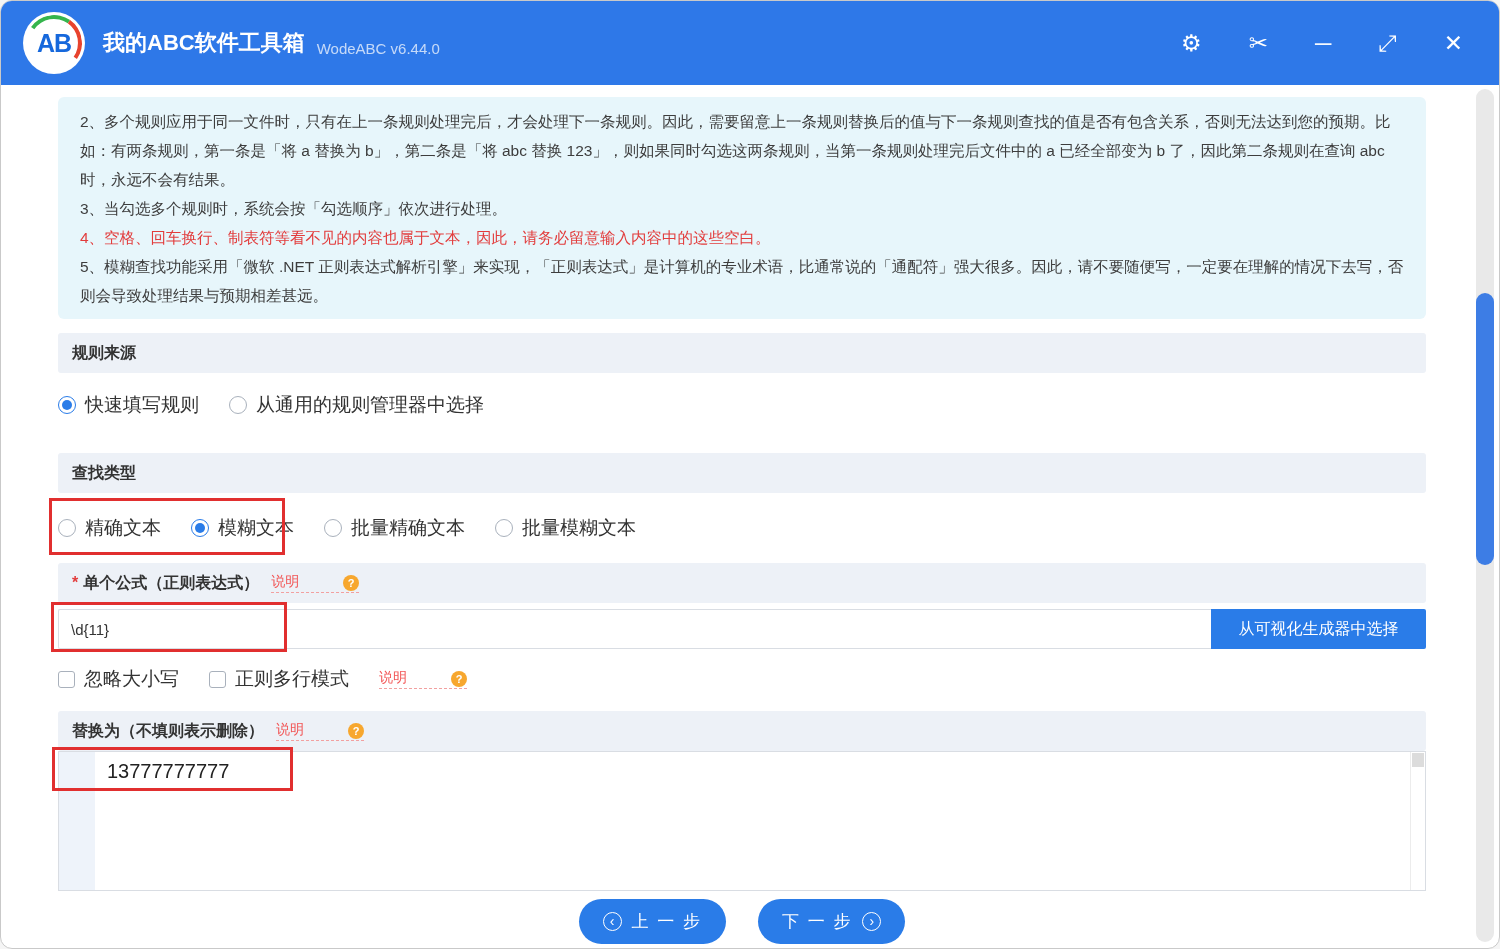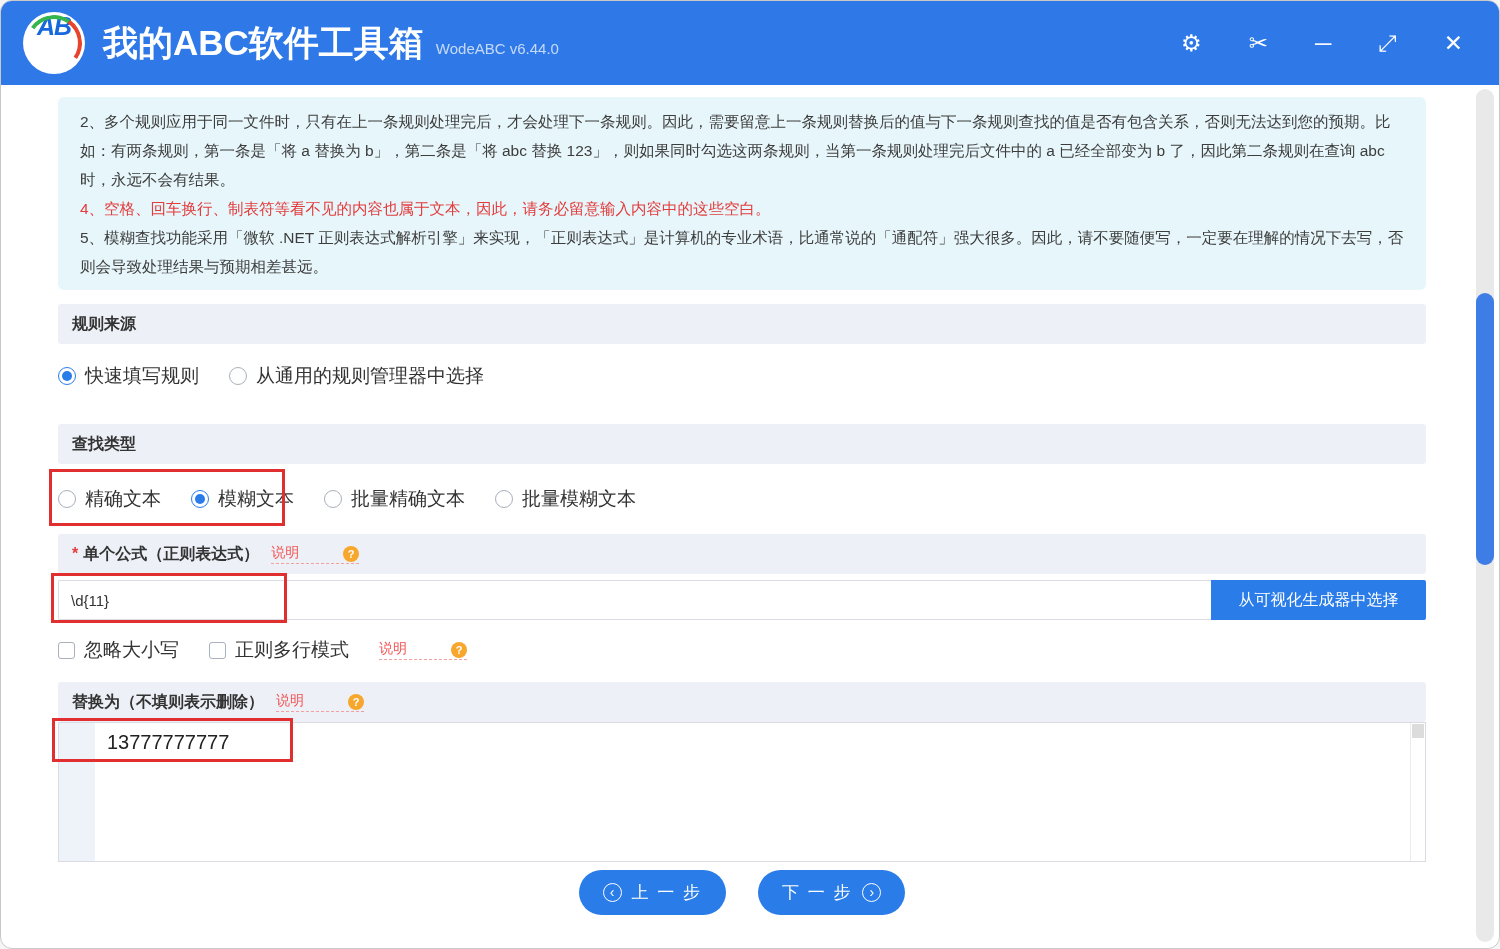--- a/index.html
+++ b/index.html
@@ -1,24 +1,24 @@
 <!DOCTYPE html>
 <html><head>
 <meta charset="utf-8">
 <style>
   * { margin:0; padding:0; box-sizing:border-box; }
   html,body { width:1500px; height:949px; background:#f5f5f5; font-family:"Liberation Sans","DejaVu Sans",sans-serif; }
   .window { position:relative; width:1500px; height:949px; background:#ffffff; border:1px solid #c9c9c9; border-radius:12px; overflow:hidden; }
 
   
   .titlebar { height:84px; background:#2e78e8; display:flex; align-items:center; padding-left:22px; }
-  .logo { position:relative; width:62px; height:62px; background:#ffffff; border-radius:50%; display:flex; justify-content:center; flex:0 0 auto;font-style:italic; }
+  .logo { position:relative; width:62px; height:62px; background:#ffffff; border-radius:50%; display:flex; align-items:center; justify-content:center; flex:0 0 auto; }
   .logo::before { content:''; position:absolute; inset:3px; border-radius:50%; border:4px solid transparent; border-top-color:#35b54d; border-right-color:#e8432d; transform:rotate(-10deg); }
   .logo-text { color:#1668dc; font-weight:800; font-size:25px; letter-spacing:-1px; }
-  .app-title { color:#ffffff; font-size:35px; font-weight:700; margin-left:18px; }
+  .app-title { color:#ffffff; font-size:22px; font-weight:700; margin-left:18px; }
   .app-version { color:rgba(255,255,255,0.72); font-size:15px; margin-left:12px; align-self:center; padding-top:10px; }
   .tb-icons { margin-left:auto; display:flex; align-items:center; gap:47px; padding-right:36px; color:#ffffff; }
   .tb-icon { font-size:23px; line-height:1; cursor:pointer; color:#ffffff; }
 
   
   .content { padding:12px 73px 0 57px; }
 
   .notice-box { background:#e7f6fb; border-radius:6px; padding:10px 22px 9px 22px; font-size:15.5px; line-height:29px; color:#3d3d3d; }
   .notice-box p.on { color:#e23c3c; }
 
@@ -81,20 +81,21 @@
       <span class="tb-icon">─</span>
       <span class="tb-icon">⤢</span>
       <span class="tb-icon">✕</span>
     </div>
   </header>
 
   <main class="content">
 
     <div class="notice-box">
       <p>2、多个规则应用于同一文件时，只有在上一条规则处理完后，才会处理下一条规则。因此，需要留意上一条规则替换后的值与下一条规则查找的值是否有包含关系，否则无法达到您的预期。比如：有两条规则，第一条是「将 a 替换为 b」，第二条是「将 abc 替换 123」，则如果同时勾选这两条规则，当第一条规则处理完后文件中的 a 已经全部变为 b 了，因此第二条规则在查询 abc 时，永远不会有结果。</p>
+      <p>3、当勾选多个规则时，系统会按「勾选顺序」依次进行处理。</p>
       <p class="on">4、空格、回车换行、制表符等看不见的内容也属于文本，因此，请务必留意输入内容中的这些空白。</p>
       <p>5、模糊查找功能采用「微软 .NET 正则表达式解析引擎」来实现，「正则表达式」是计算机的专业术语，比通常说的「通配符」强大很多。因此，请不要随便写，一定要在理解的情况下去写，否则会导致处理结果与预期相差甚远。</p>
     </div>
 
     <div class="section-header mt14">
       <span>规则来源</span>
     </div>
     <div class="opt-row row-h64">
       <label class="radio-opt">
         <span class="radio on"></span>

